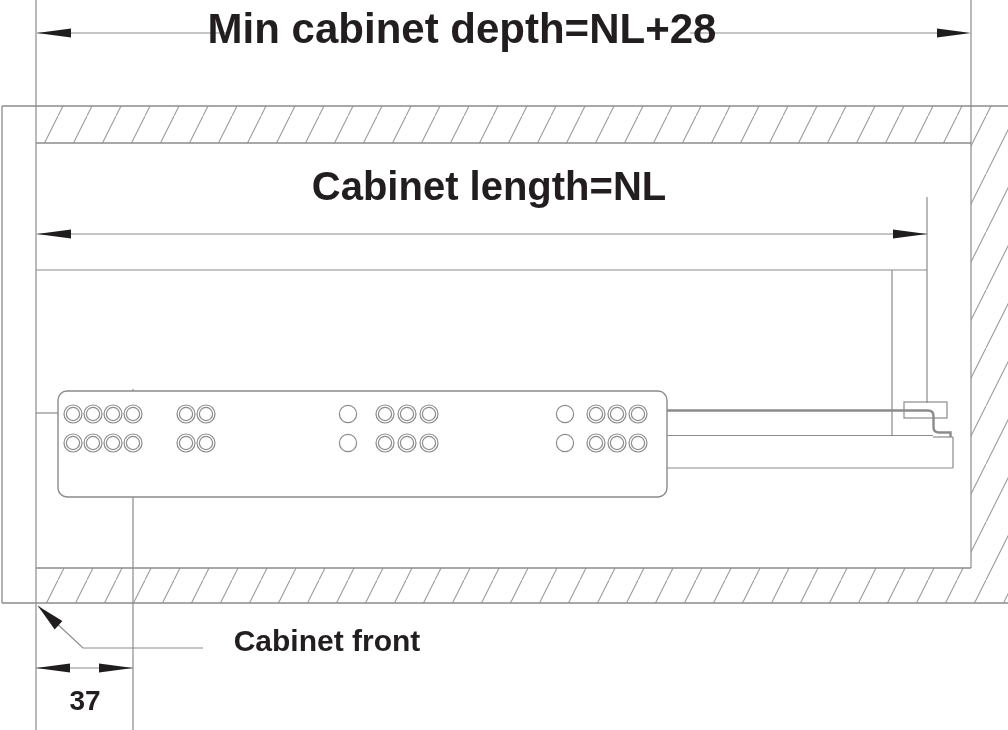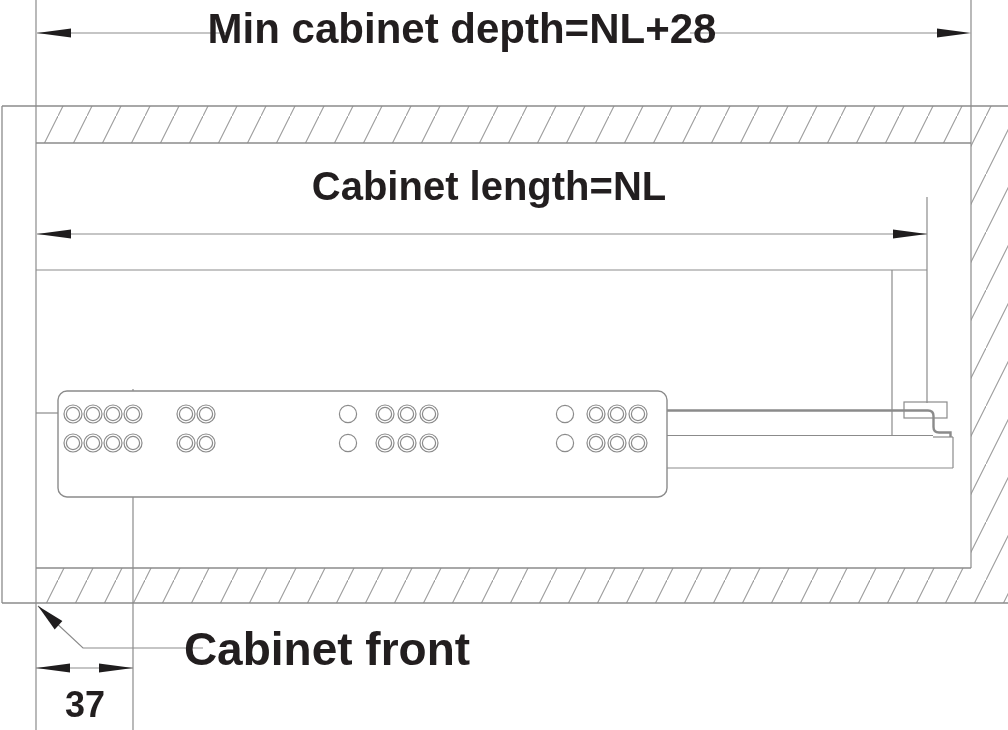--- a/index.html
+++ b/index.html
@@ -15,22 +15,22 @@
     position:absolute;
     white-space:nowrap;
     transform:translateX(-50%);
     font-weight:bold;
     color:#221e1f;
     line-height:1.05;
     letter-spacing:0px;
   }
   .label-min-depth{left:462px;top:7px;font-size:42px;}
   .label-drawer-length{left:489px;top:165px;font-size:40px;}
-  .label-cabinet-front{left:327px;top:625px;font-size:46px;}
-  .label-offset-37{left:85px;top:686px;font-size:36px;}
+  .label-cabinet-front{left:327px;top:625px;font-size:30px;}
+  .label-offset-37{left:85px;top:686px;font-size:28px;}
 </style>
 </head>
 <body>
 
 <div class="canvas">
 
   <svg width="1008" height="730" viewBox="0 0 1008 730">
     <defs>
       <pattern id="hatch" width="29" height="58" patternUnits="userSpaceOnUse">
         <path d="M29,0 L0,58" stroke="#9c9c9c" stroke-width="1.1" fill="none"></path>

